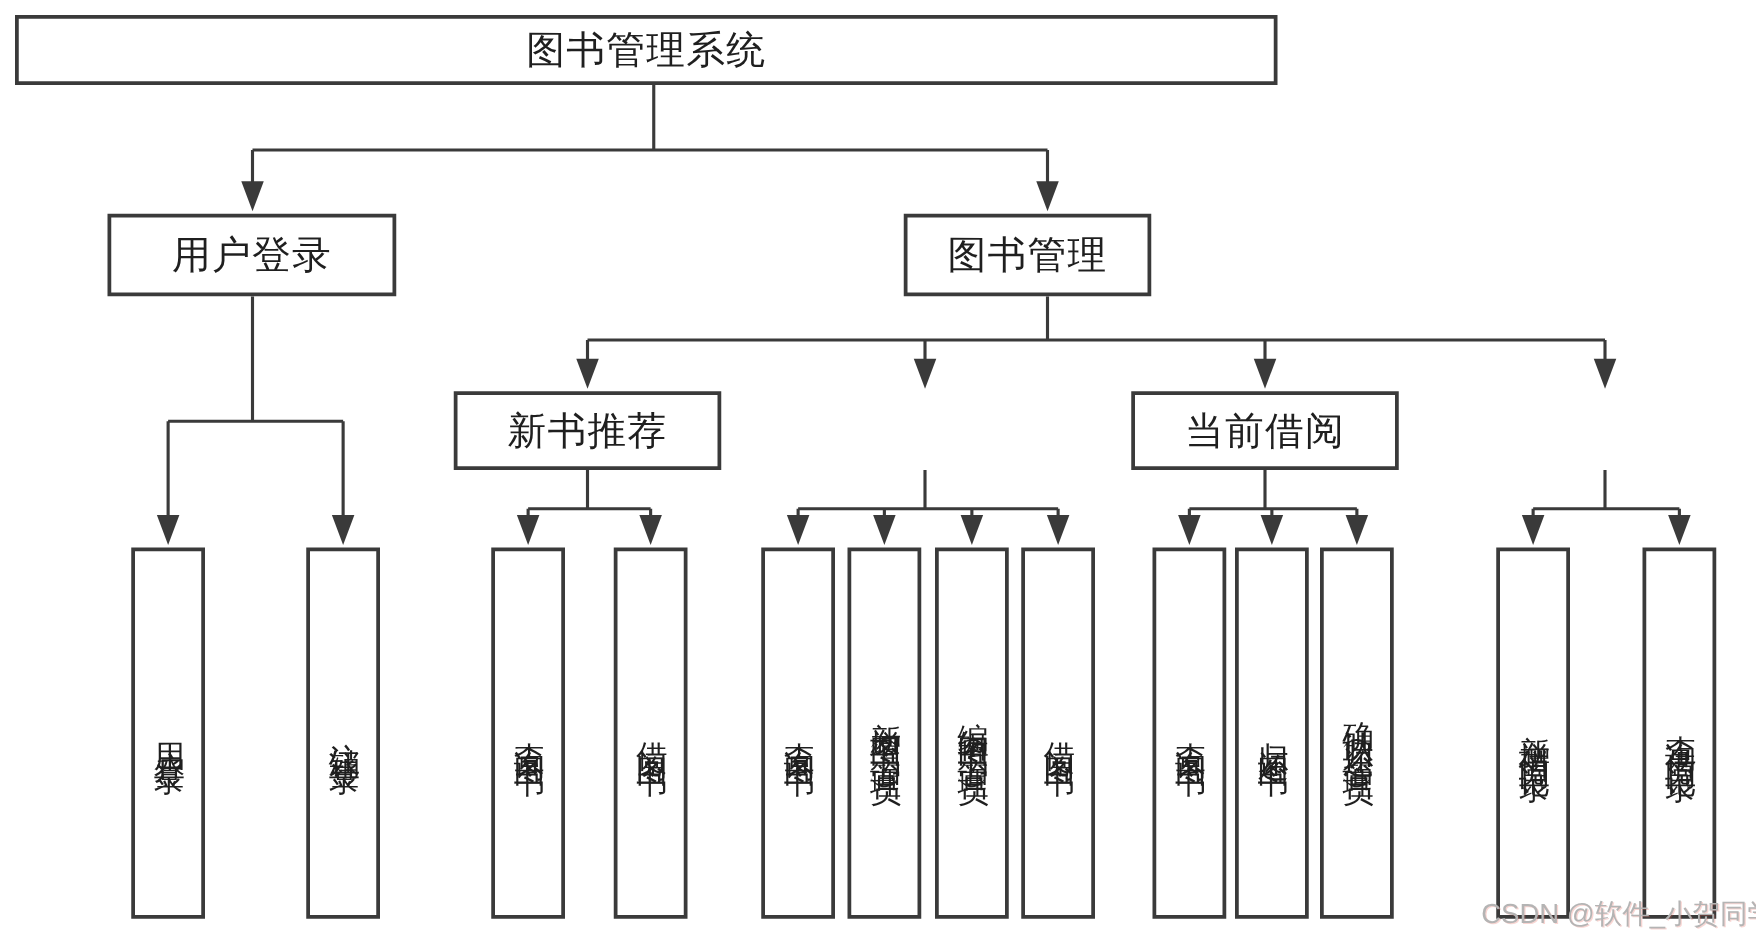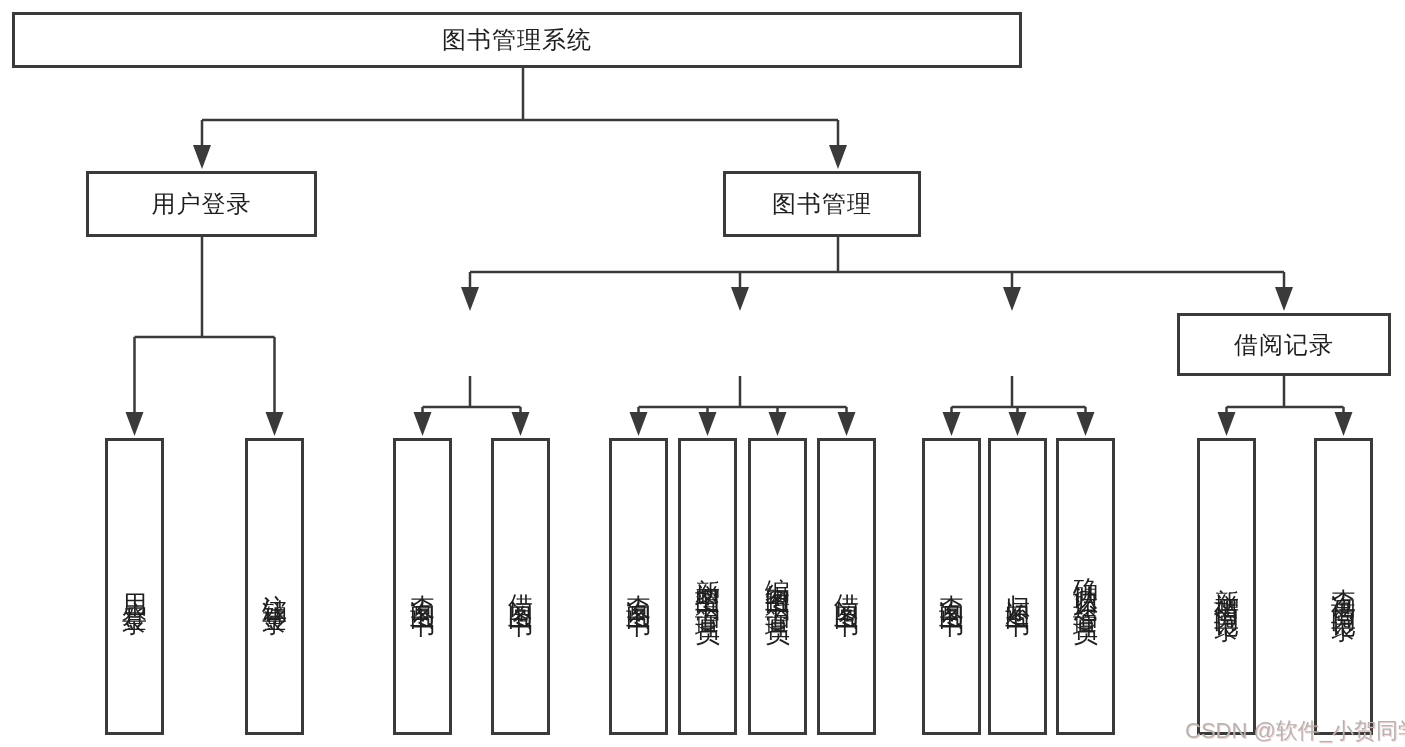--- a/index.html
+++ b/index.html
@@ -16,21 +16,21 @@
     box-sizing:border-box;
     border:3px solid #3a3a3a;
     background:#ffffff;
     color:#1f1f1f;
     display:flex;
     align-items:center;
     justify-content:center;
     z-index:2;
   }
   .hbox{
-    font-size:24px;
+    font-size:31px;
     letter-spacing:1px;
     white-space:nowrap;
   }
   .vbox{
     font-size:25px;
     writing-mode:vertical-rl;
     text-orientation:mixed;
     letter-spacing:0.25em;
     line-height:1;
   }
@@ -89,21 +89,22 @@
       <polygon fill="#3a3a3a" stroke="none" points="1217.5,412 1235.5,412 1226.5,436"></polygon>
       <polygon fill="#3a3a3a" stroke="none" points="1334.5,412 1352.5,412 1343.5,436"></polygon>
     </g>
   </svg>
 
   <div class="node hbox" style="left:12px;top:12px;width:1010px;height:56px">图书管理系统</div>
 
   <div class="node hbox" style="left:86px;top:171px;width:231px;height:66px">用户登录</div>
   <div class="node hbox" style="left:723px;top:171px;width:198px;height:66px">图书管理</div>
 
-  <div class="node hbox" style="left:1177px;top:313px;width:214px;height:63px">借阅记录</div>
+  <div class="node hbox" style="left:363px;top:313px;width:214px;height:63px">新书推荐</div>
+  <div class="node hbox" style="left:905px;top:313px;width:214px;height:63px">当前借阅</div>
 
   <div class="node vbox" style="left:105px;top:438px;width:59px;height:297px">用户登录</div>
   <div class="node vbox" style="left:245px;top:438px;width:59px;height:297px">注销登录</div>
 
   <div class="node vbox" style="left:393px;top:438px;width:59px;height:297px">查询图书</div>
   <div class="node vbox" style="left:491px;top:438px;width:59px;height:297px">借阅图书</div>
 
   <div class="node vbox" style="left:609px;top:438px;width:59px;height:297px">查询图书</div>
   <div class="node vbox" style="left:678px;top:438px;width:59px;height:297px">新增图书（管理员）</div>
   <div class="node vbox" style="left:748px;top:438px;width:59px;height:297px">编辑图书（管理员）</div>

